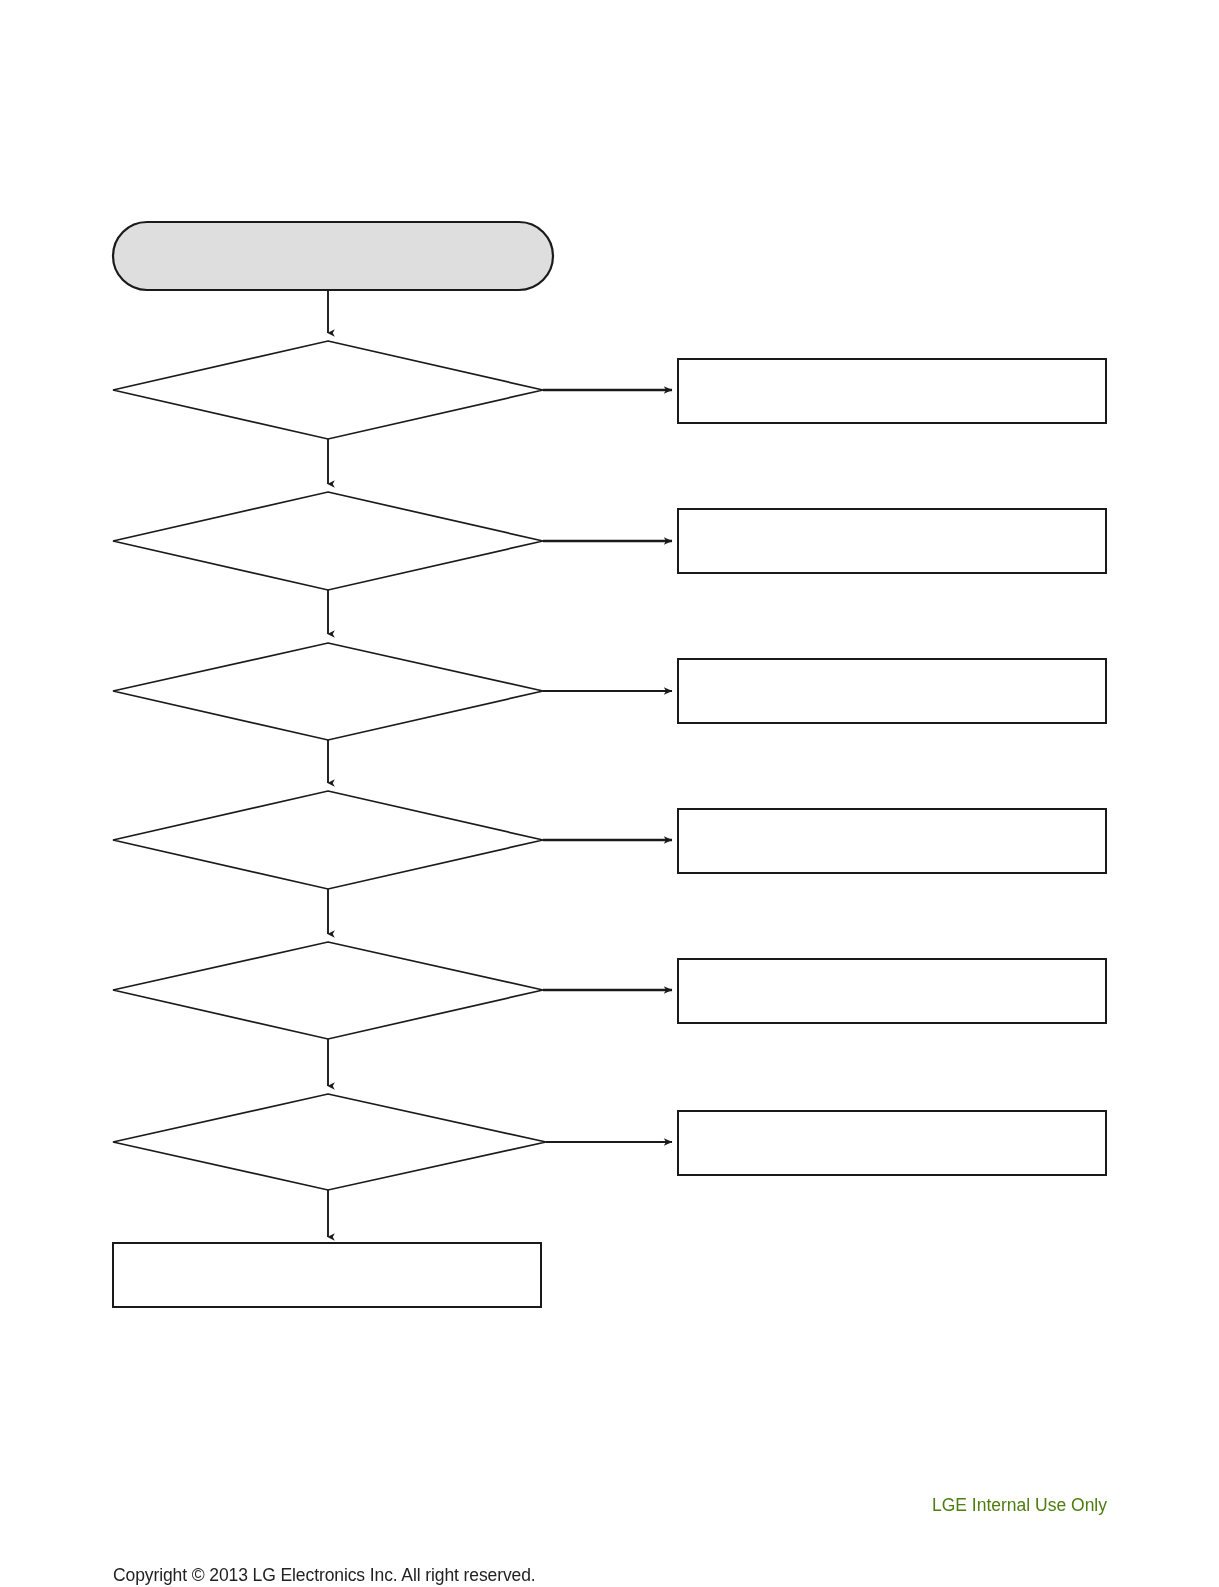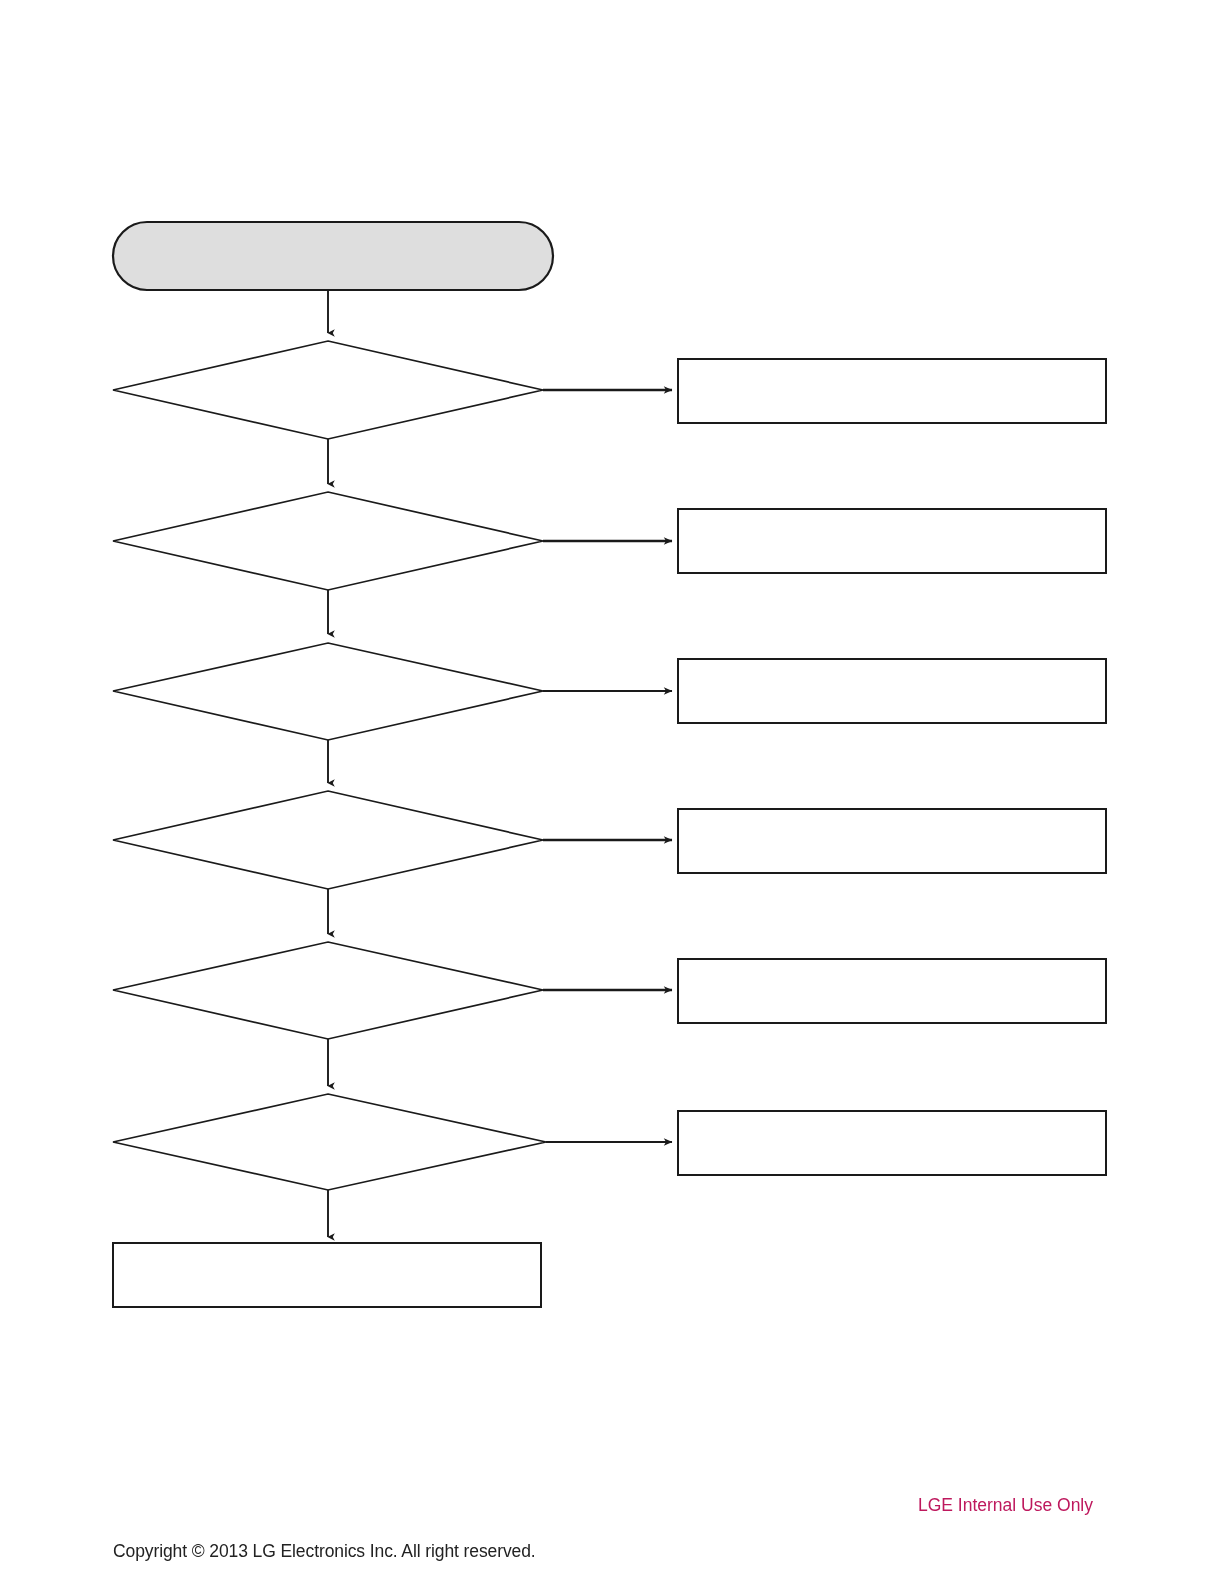--- a/index.html
+++ b/index.html
@@ -39,28 +39,29 @@
     position: absolute;
     left: 113px;
     top: 0;
     font-size: 17.5px;
     line-height: 23px;
     color: #222222;
     white-space: pre;
   }
   .footer-left div {
     letter-spacing: -0.1px;
+    margin-top: 24px;
   }
   .footer-right {
     position: absolute;
-    right: 126px;
+    right: 112px;
     top: 0;
     font-size: 17.5px;
     line-height: 23px;
-    color: #be185d;
+    color: #4d7c0f;
     white-space: pre;
     text-align: left;
   }
   .shape-label {
     font-size: 16px;
     fill: #111111;
     font-family: "Liberation Sans", sans-serif;
   }
 </style>
 </head>

